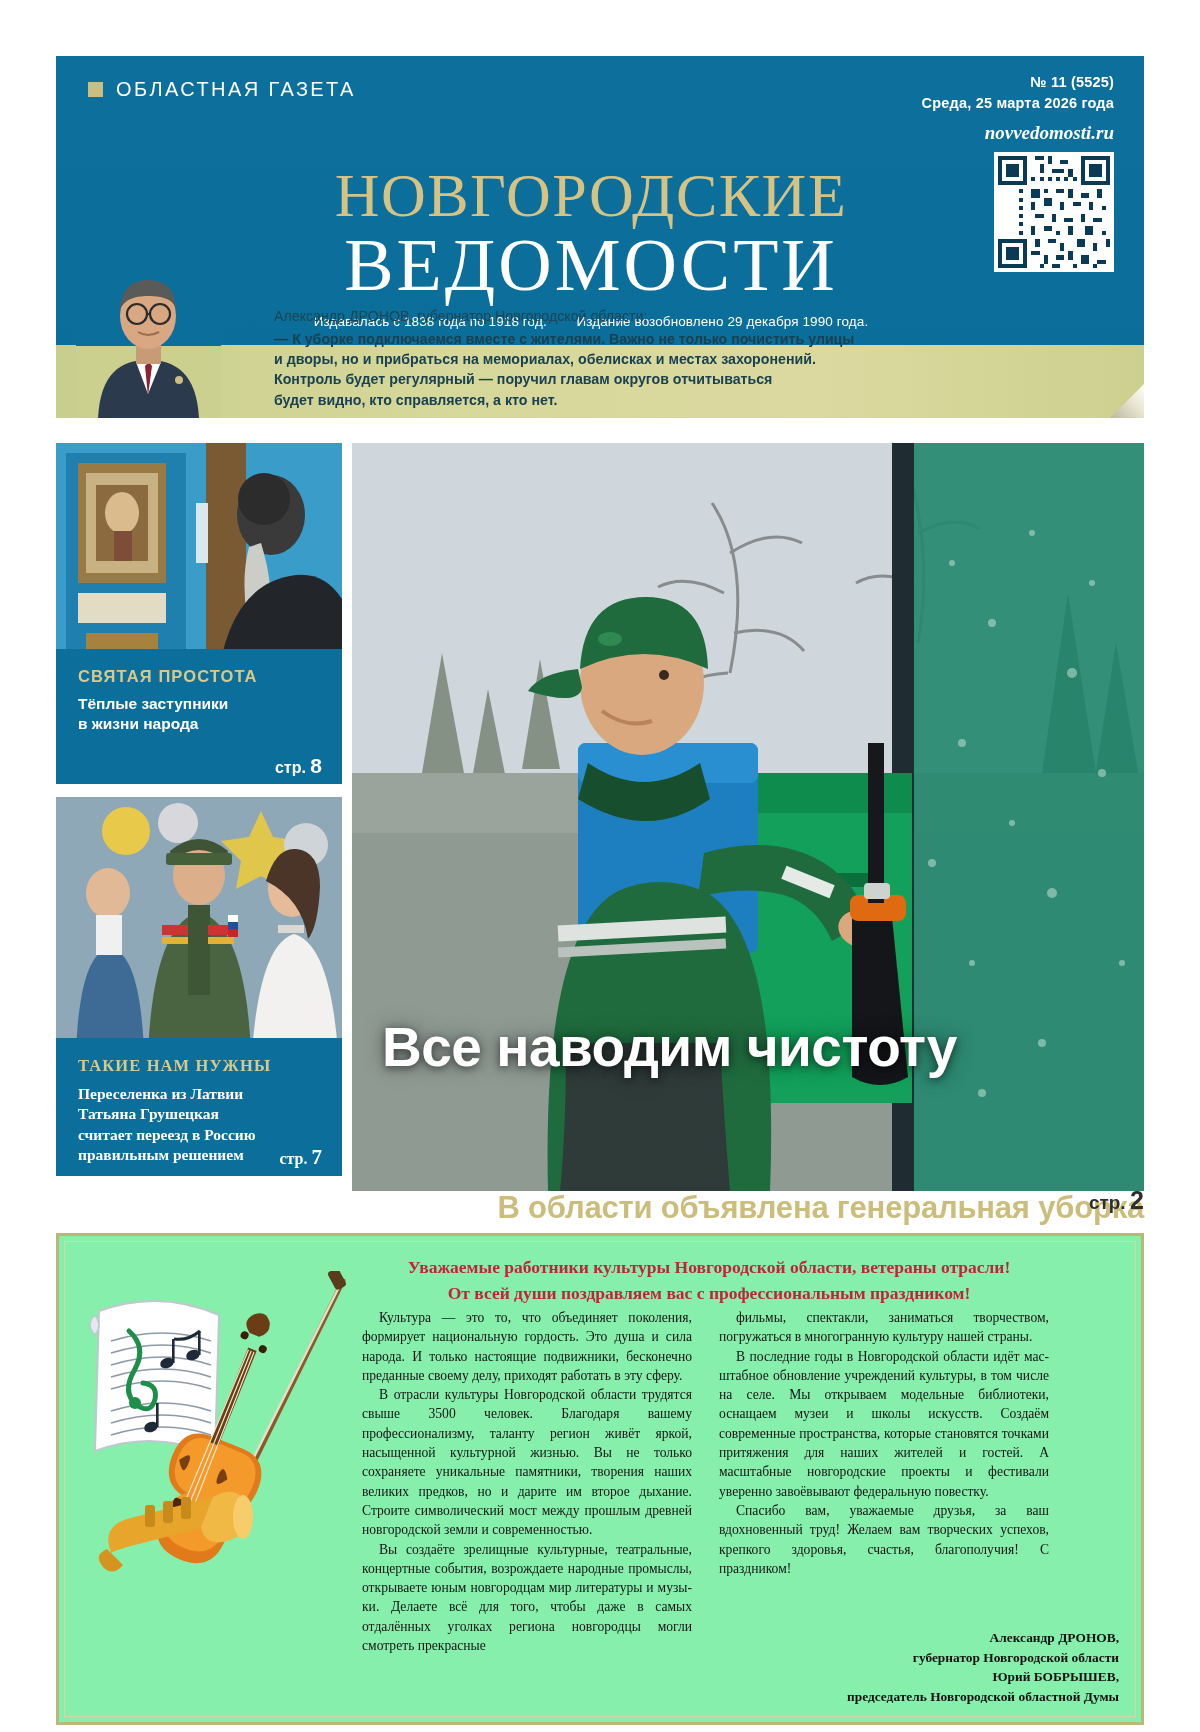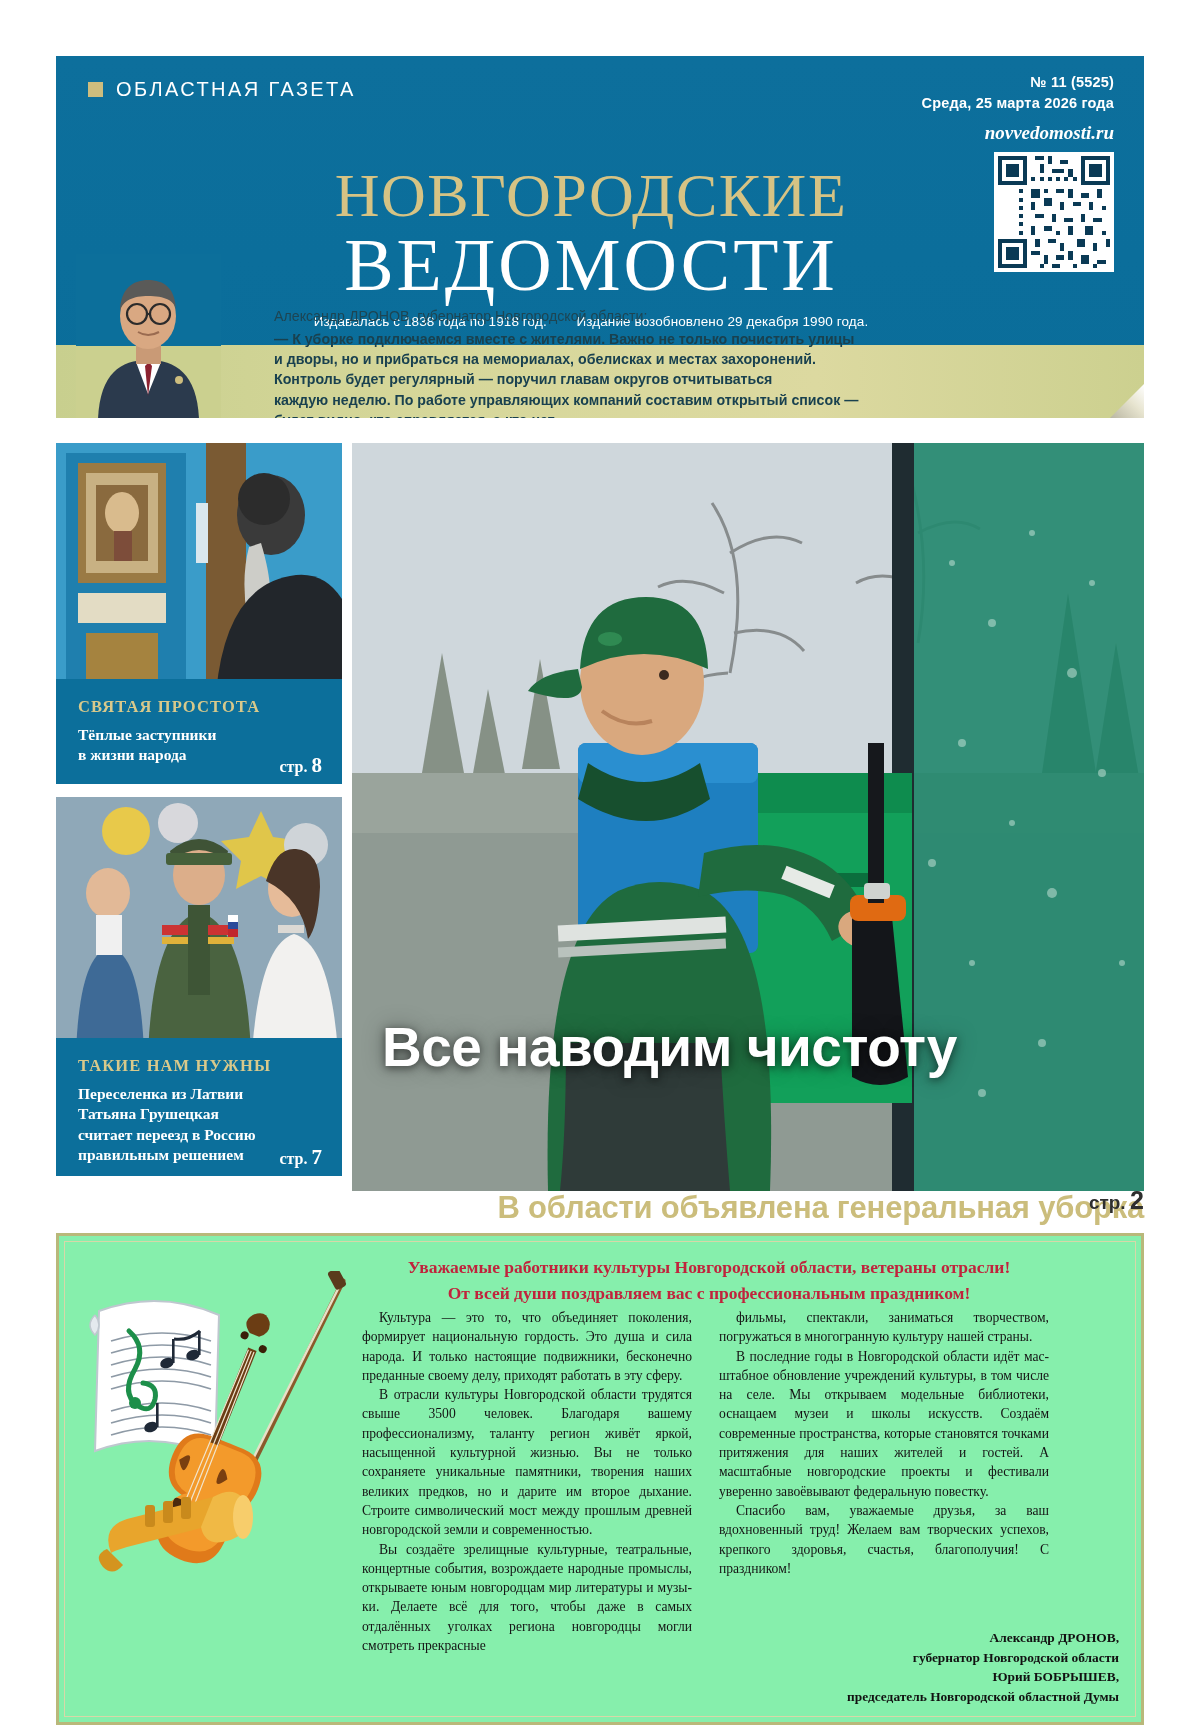--- a/index.html
+++ b/index.html
@@ -85,21 +85,21 @@
   .sb{position:absolute;left:56px;width:286px;overflow:hidden;}
   .sb1{top:443px;height:341px;}
   .sb2{top:797px;height:379px;}
   .sb .ph{position:absolute;left:0;top:0;width:286px;overflow:hidden;}
   .sb1 .ph{height:250px;}
   .sb2 .ph{height:255px;}
   .sb .cap{
     position:absolute;left:0;bottom:0;width:286px;background:#0c6f9b;
     padding:0;box-sizing:border-box;
   }
-  .sb1 .cap{height:105px;font-family:Liberation Serif, serif;}
+  .sb1 .cap{height:135px;}
   .sb2 .cap{height:138px;font-family:Liberation Serif, serif;}
   .sb .caphead{
     color:#d8c98b;font-size:16.5px;font-weight:bold;letter-spacing:1.1px;
     padding:18px 0 0 22px;
   }
   .sb .capbody{
     color:#ffffff;font-size:15.5px;font-weight:bold;line-height:1.32;
     padding:8px 0 0 22px;
   }
   .sb .pg{
@@ -299,21 +299,20 @@
         <path d="M62 78 Q72 84 83 78" stroke="#9a6b50" stroke-width="2" fill="none"></path>
         <circle cx="103" cy="126" r="4" fill="#cdbd7e"></circle>
       </svg>
     </div>
 
     <div class="govquote">
       <span class="name">Александр ДРОНОВ, губернатор Новгородской области:</span>
       <div>— К уборке подключаемся вместе с жителями. Важно не только почистить улицы</div>
       <div>и дворы, но и прибраться на мемориалах, обелисках и местах захоронений.</div>
       <div>Контроль будет регулярный — поручил главам округов отчитываться</div>
-      <div>каждую неделю. По работе управляющих компаний составим открытый список —</div>
       <div>будет видно, кто справляется, а кто нет.</div>
     </div>
   </div>
 
   <div class="sb sb1">
     <div class="ph">
       <svg width="286" height="250" viewBox="0 0 286 250">
         <rect width="286" height="250" fill="#2f93c7"></rect>
         <rect x="0" y="0" width="286" height="250" fill="#3a9cc9"></rect>
 

